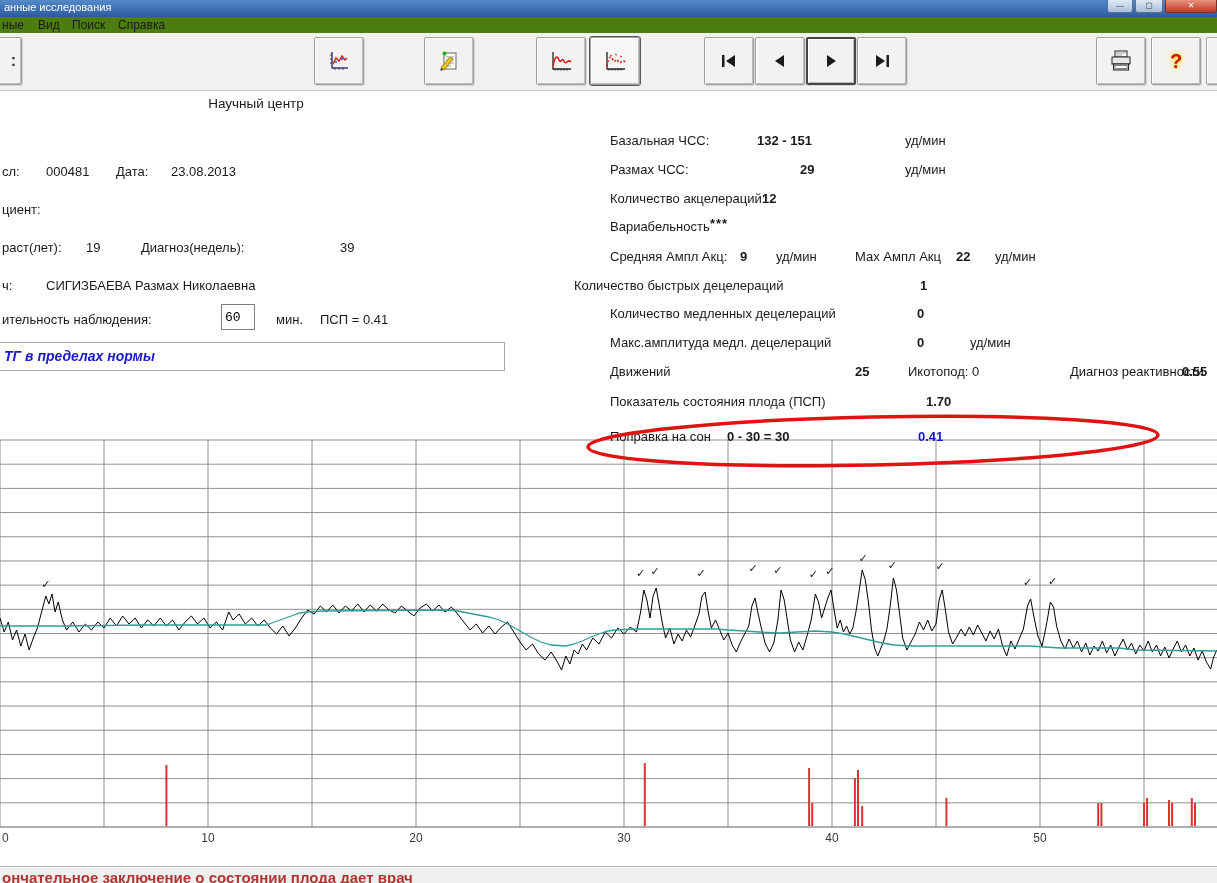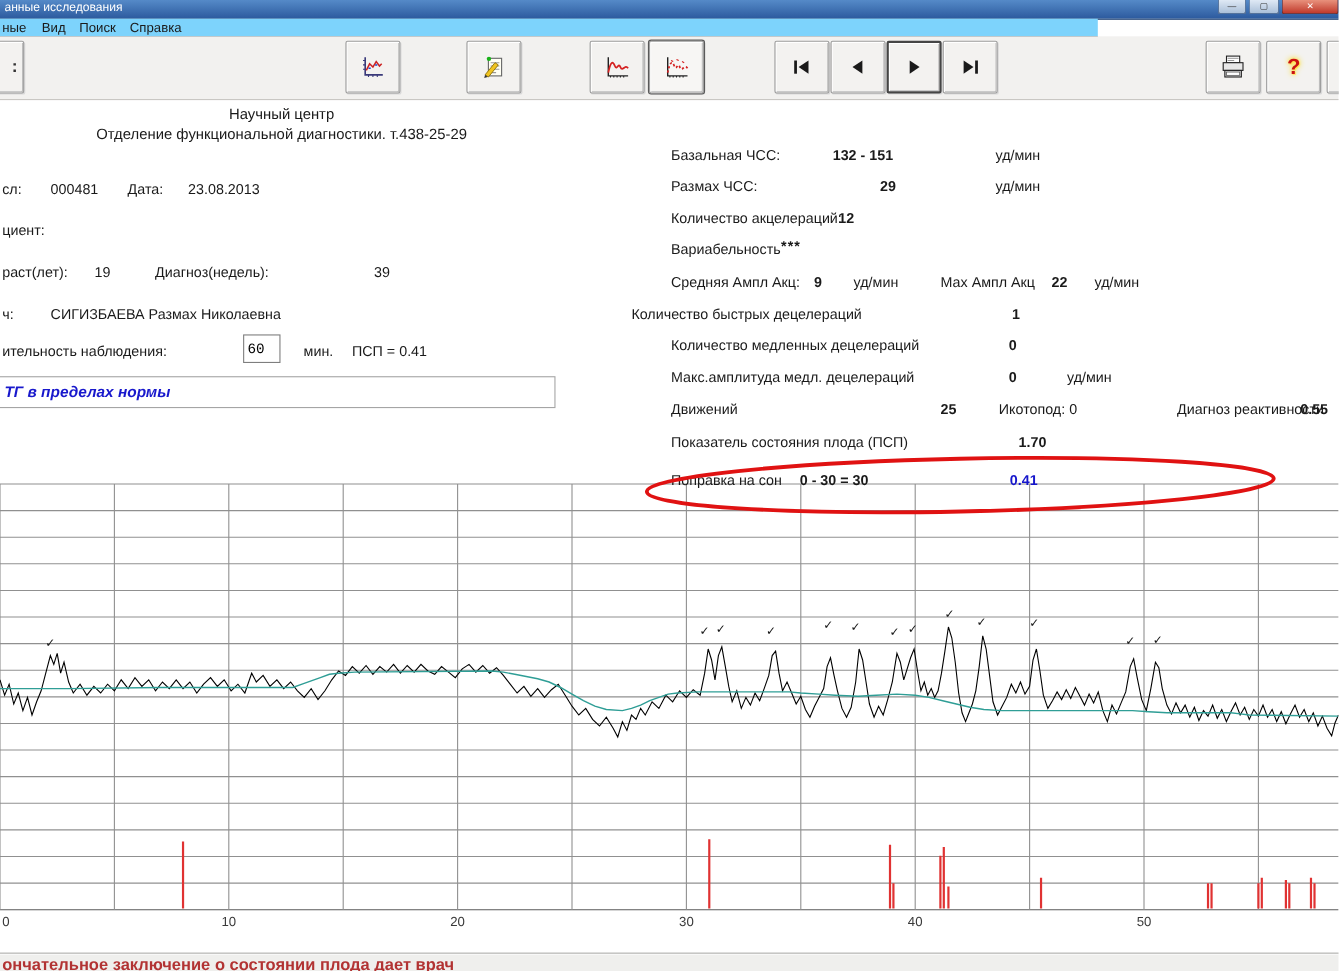--- a/index.html
+++ b/index.html
@@ -9,21 +9,21 @@
   .titlebar{position:absolute;left:0;top:0;width:1217px;height:17px;
             background:linear-gradient(#558ac8,#2c5a9e);border-bottom:1px solid #1d3f70;}
   .titlebar .title{position:absolute;left:4px;top:1px;font-size:11px;color:#fff;}
   .winbtn{position:absolute;top:0;height:13px;border:1px solid #5a7396;border-top:none;
           border-radius:0 0 3px 3px;box-sizing:border-box;text-align:center;
           font-size:8px;line-height:11px;color:#fff;}
   .winbtn.min{left:1107px;width:26px;background:linear-gradient(#dfe9f5,#aabfd8);color:#333;}
   .winbtn.max{left:1135px;width:28px;background:linear-gradient(#dfe9f5,#aabfd8);color:#333;}
   .winbtn.close{left:1165px;width:52px;background:linear-gradient(#e8917c,#c0392b);border-color:#7e2d22;}
   
-  .menubar{position:absolute;left:0;top:17px;width:998px;height:16px;background:#7dd3fc;
+  .menubar{position:absolute;left:0;top:17px;width:1217px;height:16px;background:#4d7c0f;
            border-bottom:1px solid #404040;font-size:12px;}
   .menubar span{position:absolute;top:1px;}
   
   .toolbar{position:absolute;left:0;top:33px;width:1217px;height:57px;background:#f2f1ef;
            border-bottom:1px solid #c9c7c3;}
   .tb-btn{position:absolute;top:4px;width:50px;height:48px;background:#f3f2f0;
           border:1px solid #9e9e9e;border-radius:2px;box-sizing:border-box;
           box-shadow:inset 1px 1px 0 #ffffff, inset -1px -1px 0 #bdbdbd, 1px 1px 0 #d9d9d9;
           display:flex;align-items:center;justify-content:center;}
   .tb-btn.selected{outline:1px solid #5a5a5a;background:#f7f6f4;}
@@ -219,21 +219,20 @@
         <text x="624" y="842" text-anchor="middle" font-size="12" fill="#3a3a3a">30</text>
         <text x="832" y="842" text-anchor="middle" font-size="12" fill="#3a3a3a">40</text>
         <text x="1040" y="842" text-anchor="middle" font-size="12" fill="#3a3a3a">50</text>
       </g>
     </svg>
 
   <div class="textlayer">
 
     <div class="abs center-block" style="left:0;top:95px;width:512px">
       <div>Научный центр</div>
-      <div>Отделение функциональной диагностики. т.438-25-29</div>
     </div>
 
     <div class="abs" style="top:164px">
       <span class="abs" style="left:2px">сл:</span>
       <span class="abs" style="left:46px">000481</span>
       <span class="abs" style="left:116px">Дата:</span>
       <span class="abs" style="left:171px">23.08.2013</span>
     </div>
 
     <div class="abs" style="left:2px;top:202px">циент:</div>

